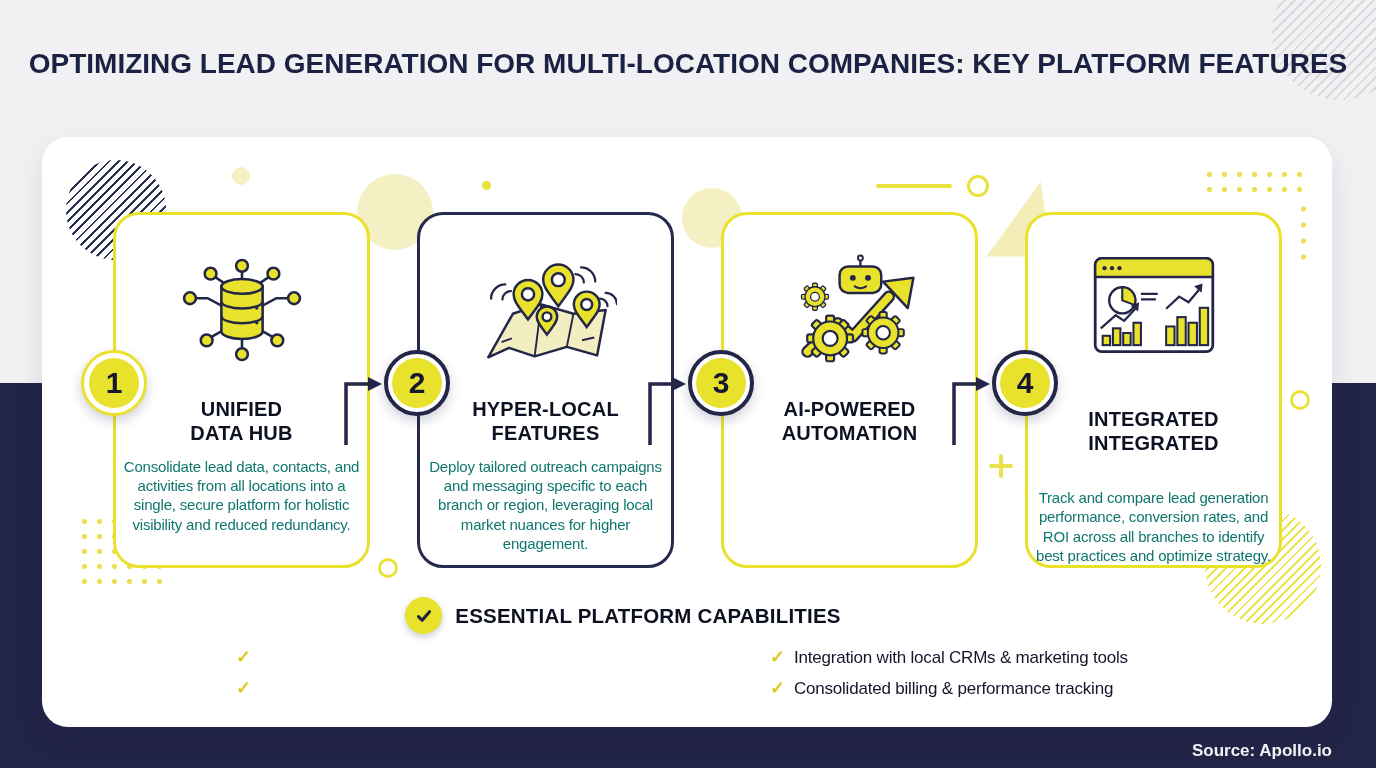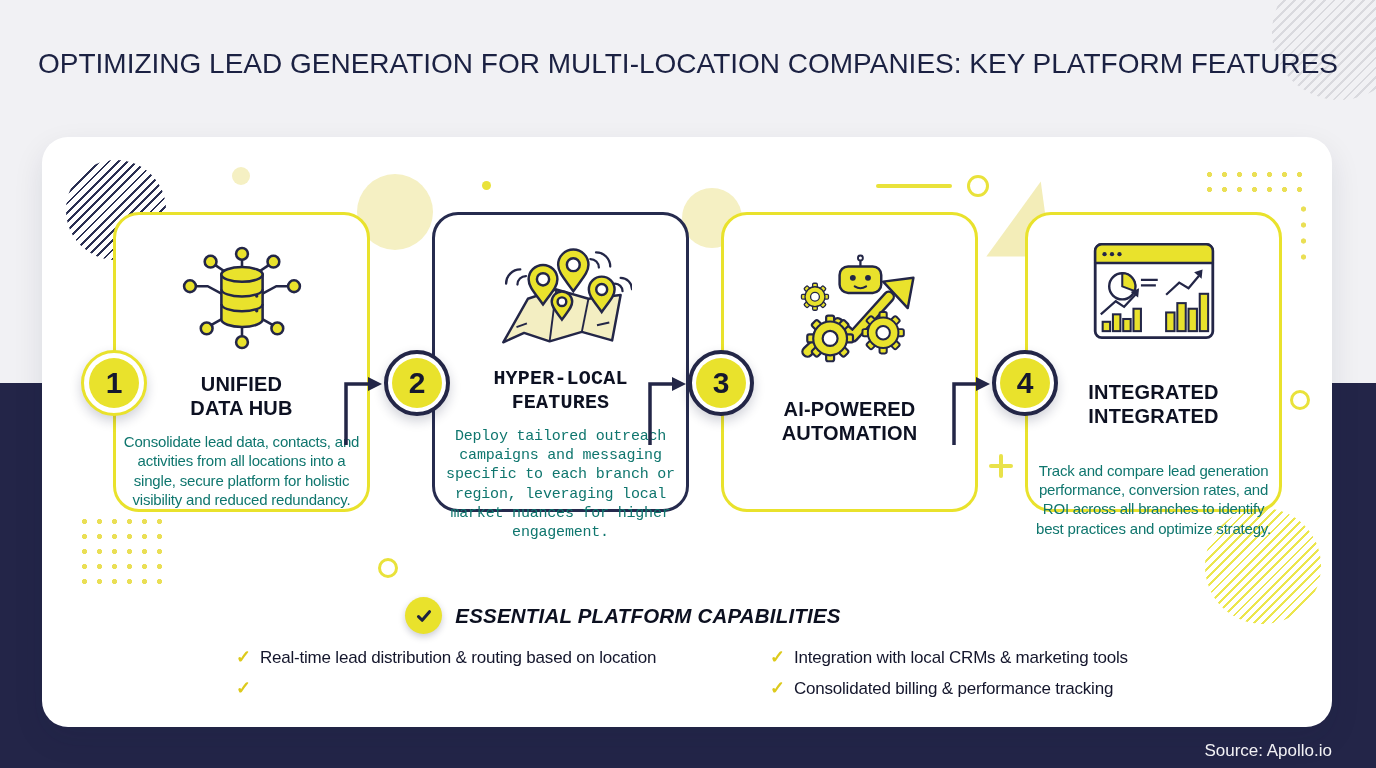--- a/index.html
+++ b/index.html
@@ -9,21 +9,21 @@
     --navy:#232647;
     --navy-bg:#232548;
     --light-bg:#f1f1f4;
   }
   *{margin:0;padding:0;box-sizing:border-box;}
   body{font-family:"Liberation Sans", sans-serif;}
   .stage{position:relative;width:1376px;height:768px;background:var(--light-bg);overflow:hidden;}
   .bg-bottom{position:absolute;left:0;top:383px;width:1376px;height:385px;background:var(--navy-bg);z-index:0;}
   .corner-stripes{position:absolute;left:1272px;top:-35px;width:135px;height:135px;border-radius:50%;
     background:repeating-linear-gradient(135deg,transparent 0 5px,#d9d9de 5px 7px);z-index:0;}
-  .header-title{position:absolute;top:48px;left:0;width:100%;text-align:center;font-size:28px;font-weight:normal;
+  .header-title{position:absolute;top:48px;left:0;width:100%;text-align:center;font-size:28px;font-weight:bold;
     color:#1b2142;letter-spacing:0;z-index:5;}
   .header-subtitle{position:absolute;top:86px;left:0;width:100%;text-align:center;font-size:21px;color:#2b3052;z-index:5;}
   .main-card{position:absolute;left:42px;top:137px;width:1290px;height:590px;background:#fff;border-radius:26px;
     box-shadow:0 12px 30px rgba(20,25,60,.10);z-index:1;}
   
   .deco{position:absolute;z-index:2;}
   .stripes-tl{left:66px;top:160px;width:100px;height:100px;border-radius:50%;
     background:repeating-linear-gradient(135deg,transparent 0 4.5px,#2a2f52 4.5px 6.5px);}
   .pale-circle{border-radius:50%;background:var(--yellow-soft);}
   .pc1{left:232px;top:167px;width:18px;height:18px;}
@@ -41,52 +41,52 @@
   .dots-tr{left:1202px;top:167px;width:104px;height:33px;}
   .dots-trv{left:1296px;top:201px;width:15px;height:66px;background-size:15px 16px;}
   .dots-bl{left:77px;top:514px;width:95px;height:80px;}
   .plus{left:989px;top:454px;width:24px;height:24px;}
   .plus::before,.plus::after{content:"";position:absolute;background:#e9e24a;border-radius:2px;}
   .plus::before{left:0;top:10px;width:24px;height:4px;}
   .plus::after{left:10px;top:0;width:4px;height:24px;}
   .stripes-br{left:1205px;top:508px;width:116px;height:116px;border-radius:50%;
     background:repeating-linear-gradient(135deg,transparent 0 4.5px,#ece64d 4.5px 6.5px);}
   
-  .feature-card{position:absolute;top:212px;width:257px;height:300px;background:#fff;border-radius:26px;
+  .feature-card{position:absolute;top:212px;width:257px;height:356px;background:#fff;border-radius:26px;
     z-index:3;display:flex;flex-direction:column;align-items:center;}
   .border-yellow{border:3px solid var(--yellow);}
   .border-navy{border:3px solid #262b4e;}
-  .fc1{left:113px;} .fc2{left:432px;font-family:Liberation Mono, monospace;} .fc3{left:721px;} .fc4{left:1025px;gap:21px;}
+  .fc1{left:113px;} .fc2{left:417px;} .fc3{left:721px;} .fc4{left:1025px;gap:21px;}
   .icon-wrap{height:146px;margin-top:22px;display:flex;align-items:center;justify-content:center;}
   .card-title{margin-top:14px;font-weight:bold;font-size:20px;line-height:1.2;text-align:center;
     color:#0d1122;letter-spacing:.2px;}
   .card-desc{margin-top:12px;font-size:15px;line-height:1.28;text-align:center;color:#0f766e;
     width:238px;letter-spacing:-.2px;}
   
   .badge{position:absolute;top:350px;width:66px;height:66px;border-radius:50%;background:#fff;
     display:flex;align-items:center;justify-content:center;z-index:4;box-shadow:0 5px 12px rgba(20,25,60,.20);}
   .ring-navy{border:4px solid var(--navy);}
   .ring-yellow{border:3px solid var(--yellow);}
   .b1{left:81px;} .b2{left:384px;} .b3{left:688px;} .b4{left:992px;}
   .badge-core{width:50px;height:50px;border-radius:50%;background:var(--yellow);display:flex;
     align-items:center;justify-content:center;font-size:30px;font-weight:bold;color:#15182e;}
   
   .flow-arrow{position:absolute;z-index:4;}
   .a1{left:340px;top:371px;} .a2{left:644px;top:371px;} .a3{left:948px;top:371px;}
   
   .cap-heading{position:absolute;left:42px;top:597px;width:1162px;display:flex;justify-content:center;
-    align-items:center;gap:13px;z-index:3;font-style:italic;}
+    align-items:center;gap:13px;z-index:3;}
   .cap-check-circle{width:37px;height:37px;border-radius:50%;background:var(--yellow);display:flex;
     align-items:center;justify-content:center;box-shadow:0 3px 7px rgba(20,25,60,.22);}
   .cap-title{font-size:20.5px;font-weight:bold;color:#0c1020;letter-spacing:.2px;}
   .cap-grid{position:absolute;left:236px;top:646px;display:grid;grid-template-columns:534px auto;
     row-gap:9px;z-index:3;}
   .cap-item{display:flex;gap:9px;font-size:17px;color:#14162c;align-items:baseline;letter-spacing:-.2px;}
   .cap-check{color:#ddca1c;font-weight:bold;font-size:18px;}
-  .source{position:absolute;top:741px;right:44px;color:#f2f2f5;font-size:17px;z-index:5;}
+  .source{position:absolute;top:741px;right:44px;color:#f2f2f5;font-size:17px;z-index:5;font-weight:bold;}
 </style>
 </head>
 <body>
 
 <div class="stage">
   <div class="bg-bottom"></div>
   <div class="corner-stripes"></div>
 
   <div class="header-title">OPTIMIZING LEAD GENERATION FOR MULTI-LOCATION COMPANIES: KEY PLATFORM FEATURES</div>
 
@@ -289,21 +289,20 @@
       <svg width="22" height="22" viewBox="0 0 36 36">
         <polyline points="9,19 15,25 27,11" stroke="#1d2240" stroke-width="5" fill="none" stroke-linecap="round" stroke-linejoin="round"></polyline>
       </svg>
     </div>
     <div class="cap-title">ESSENTIAL PLATFORM CAPABILITIES</div>
   </div>
 
   <div class="cap-grid">
     <div class="cap-item">
       <span class="cap-check">✓</span>
-      <span>Real-time lead distribution &amp; routing based on location</span>
     </div>
     <div class="cap-item">
       <span class="cap-check">✓</span>
       <span>Integration with local CRMs &amp; marketing tools</span>
     </div>
     <div class="cap-item">
       <span class="cap-check">✓</span>
     </div>
     <div class="cap-item">
       <span class="cap-check">✓</span>

